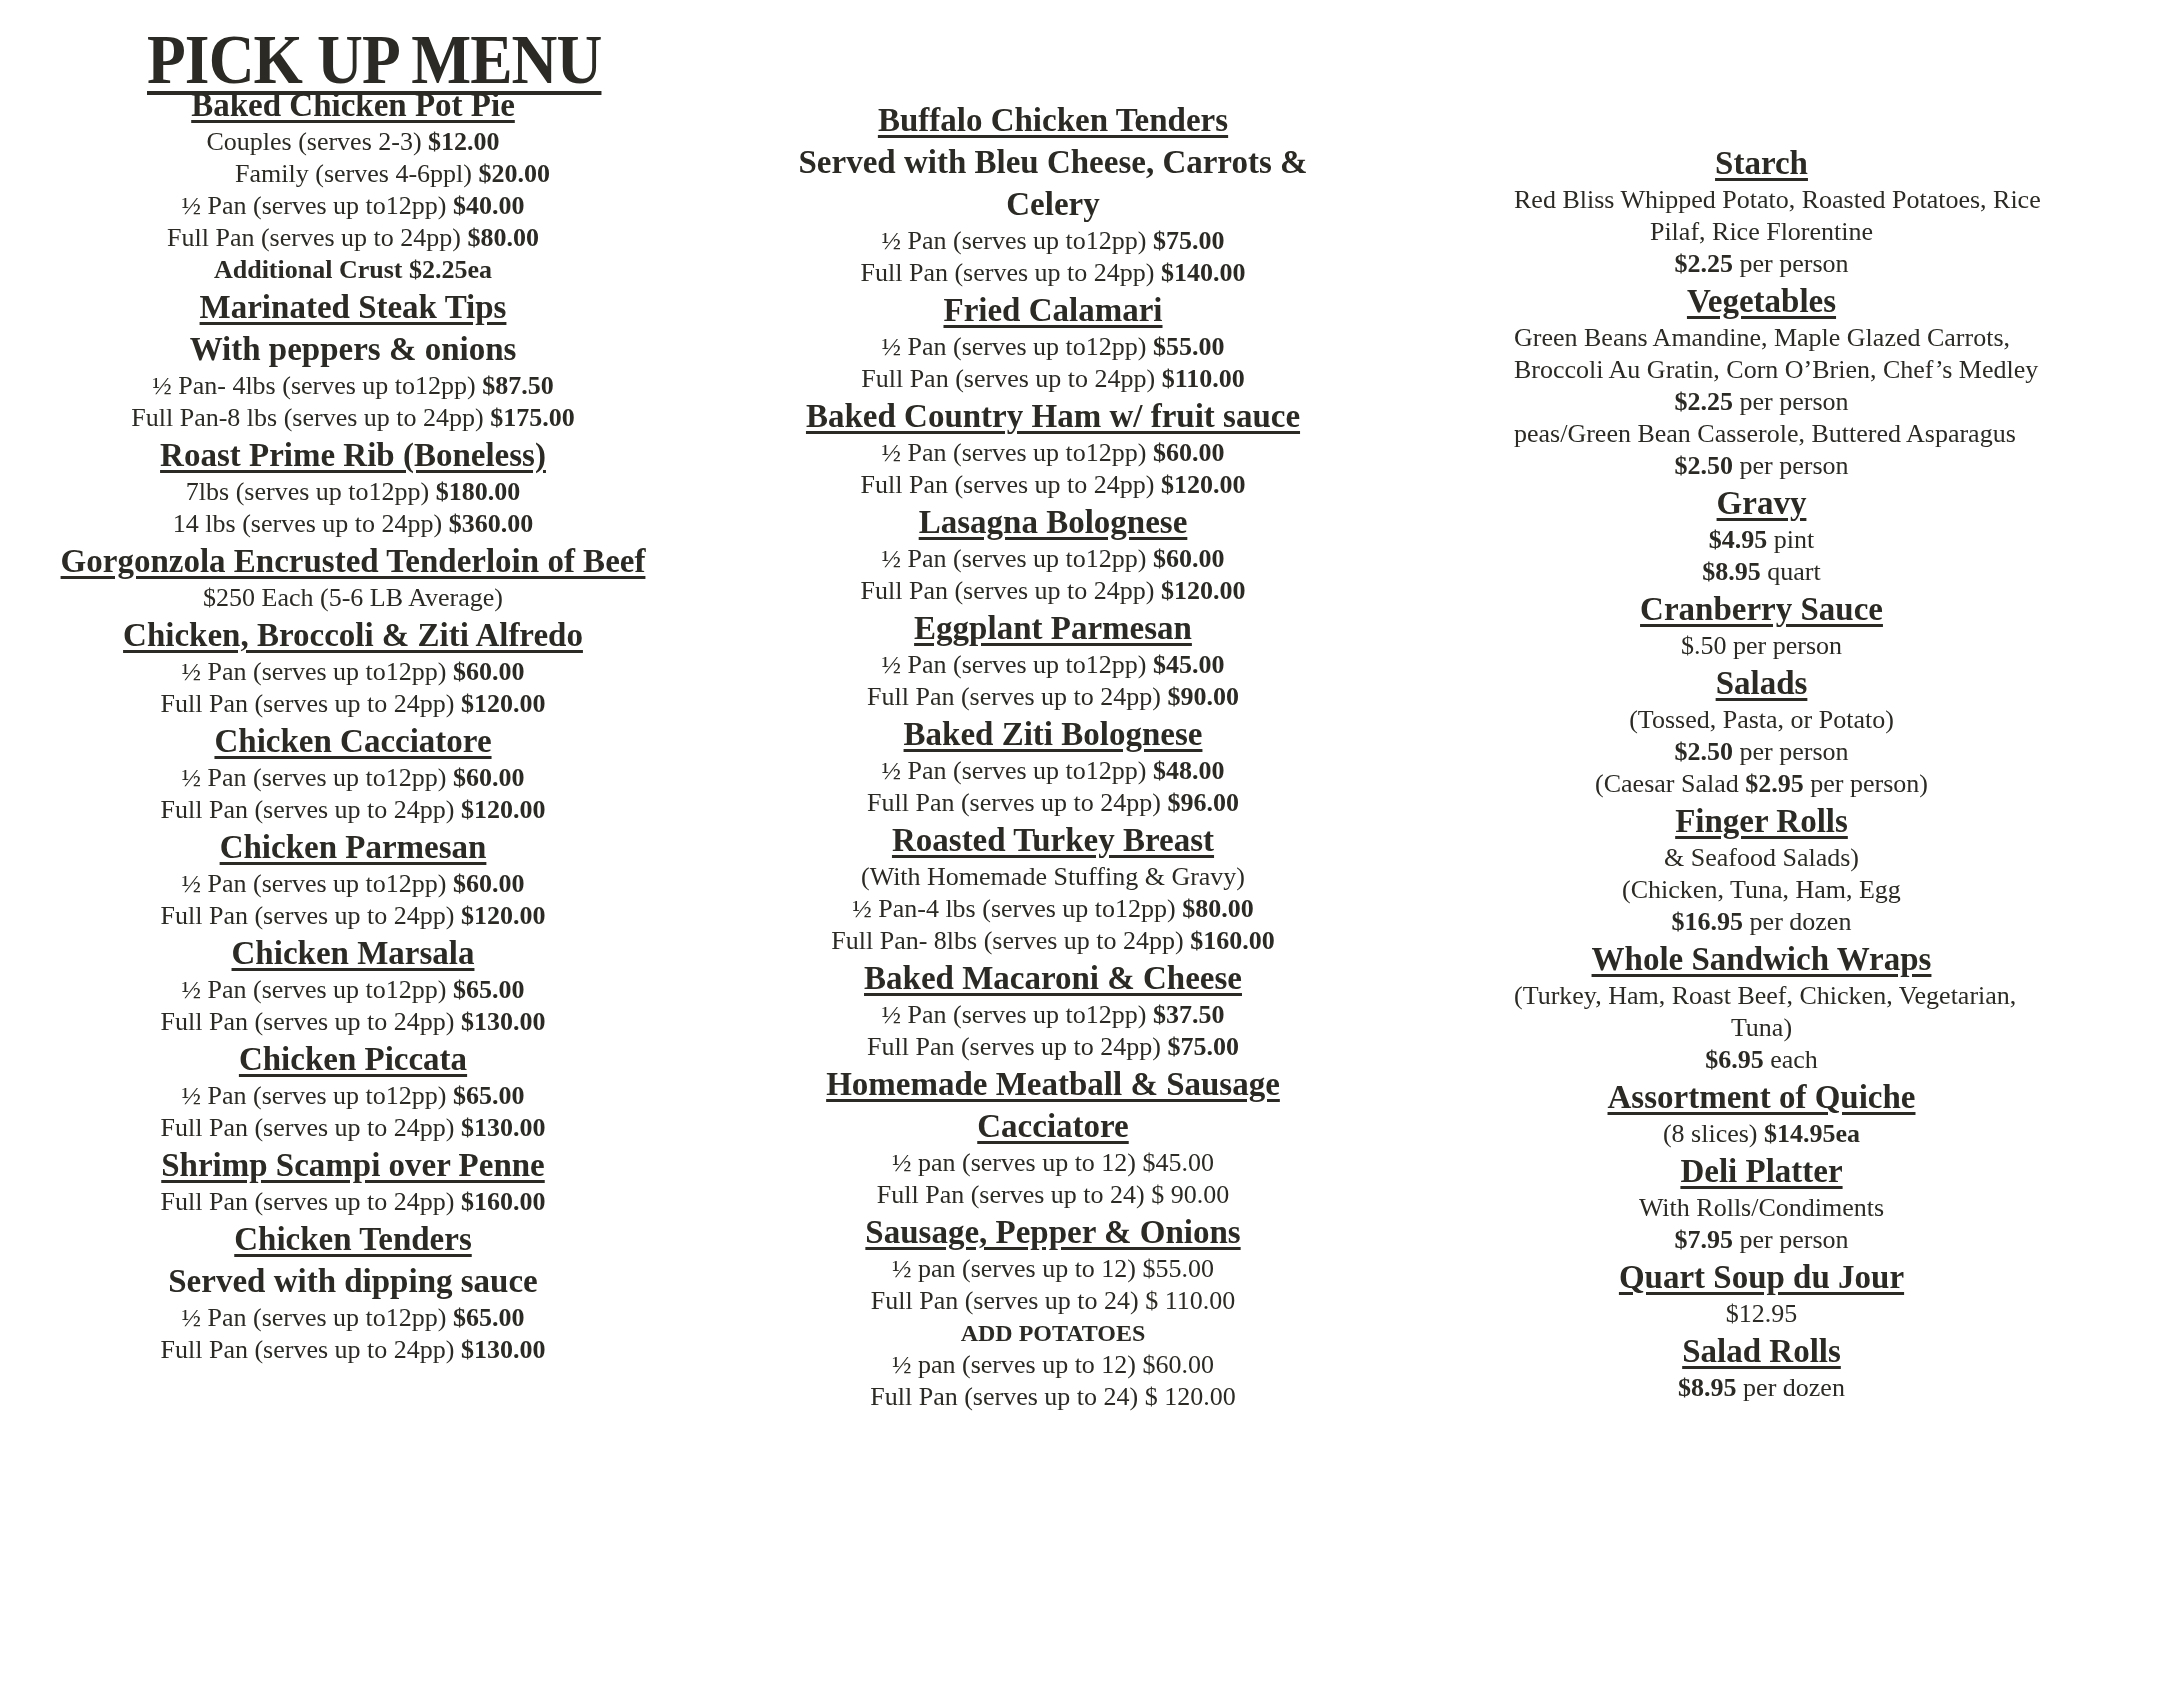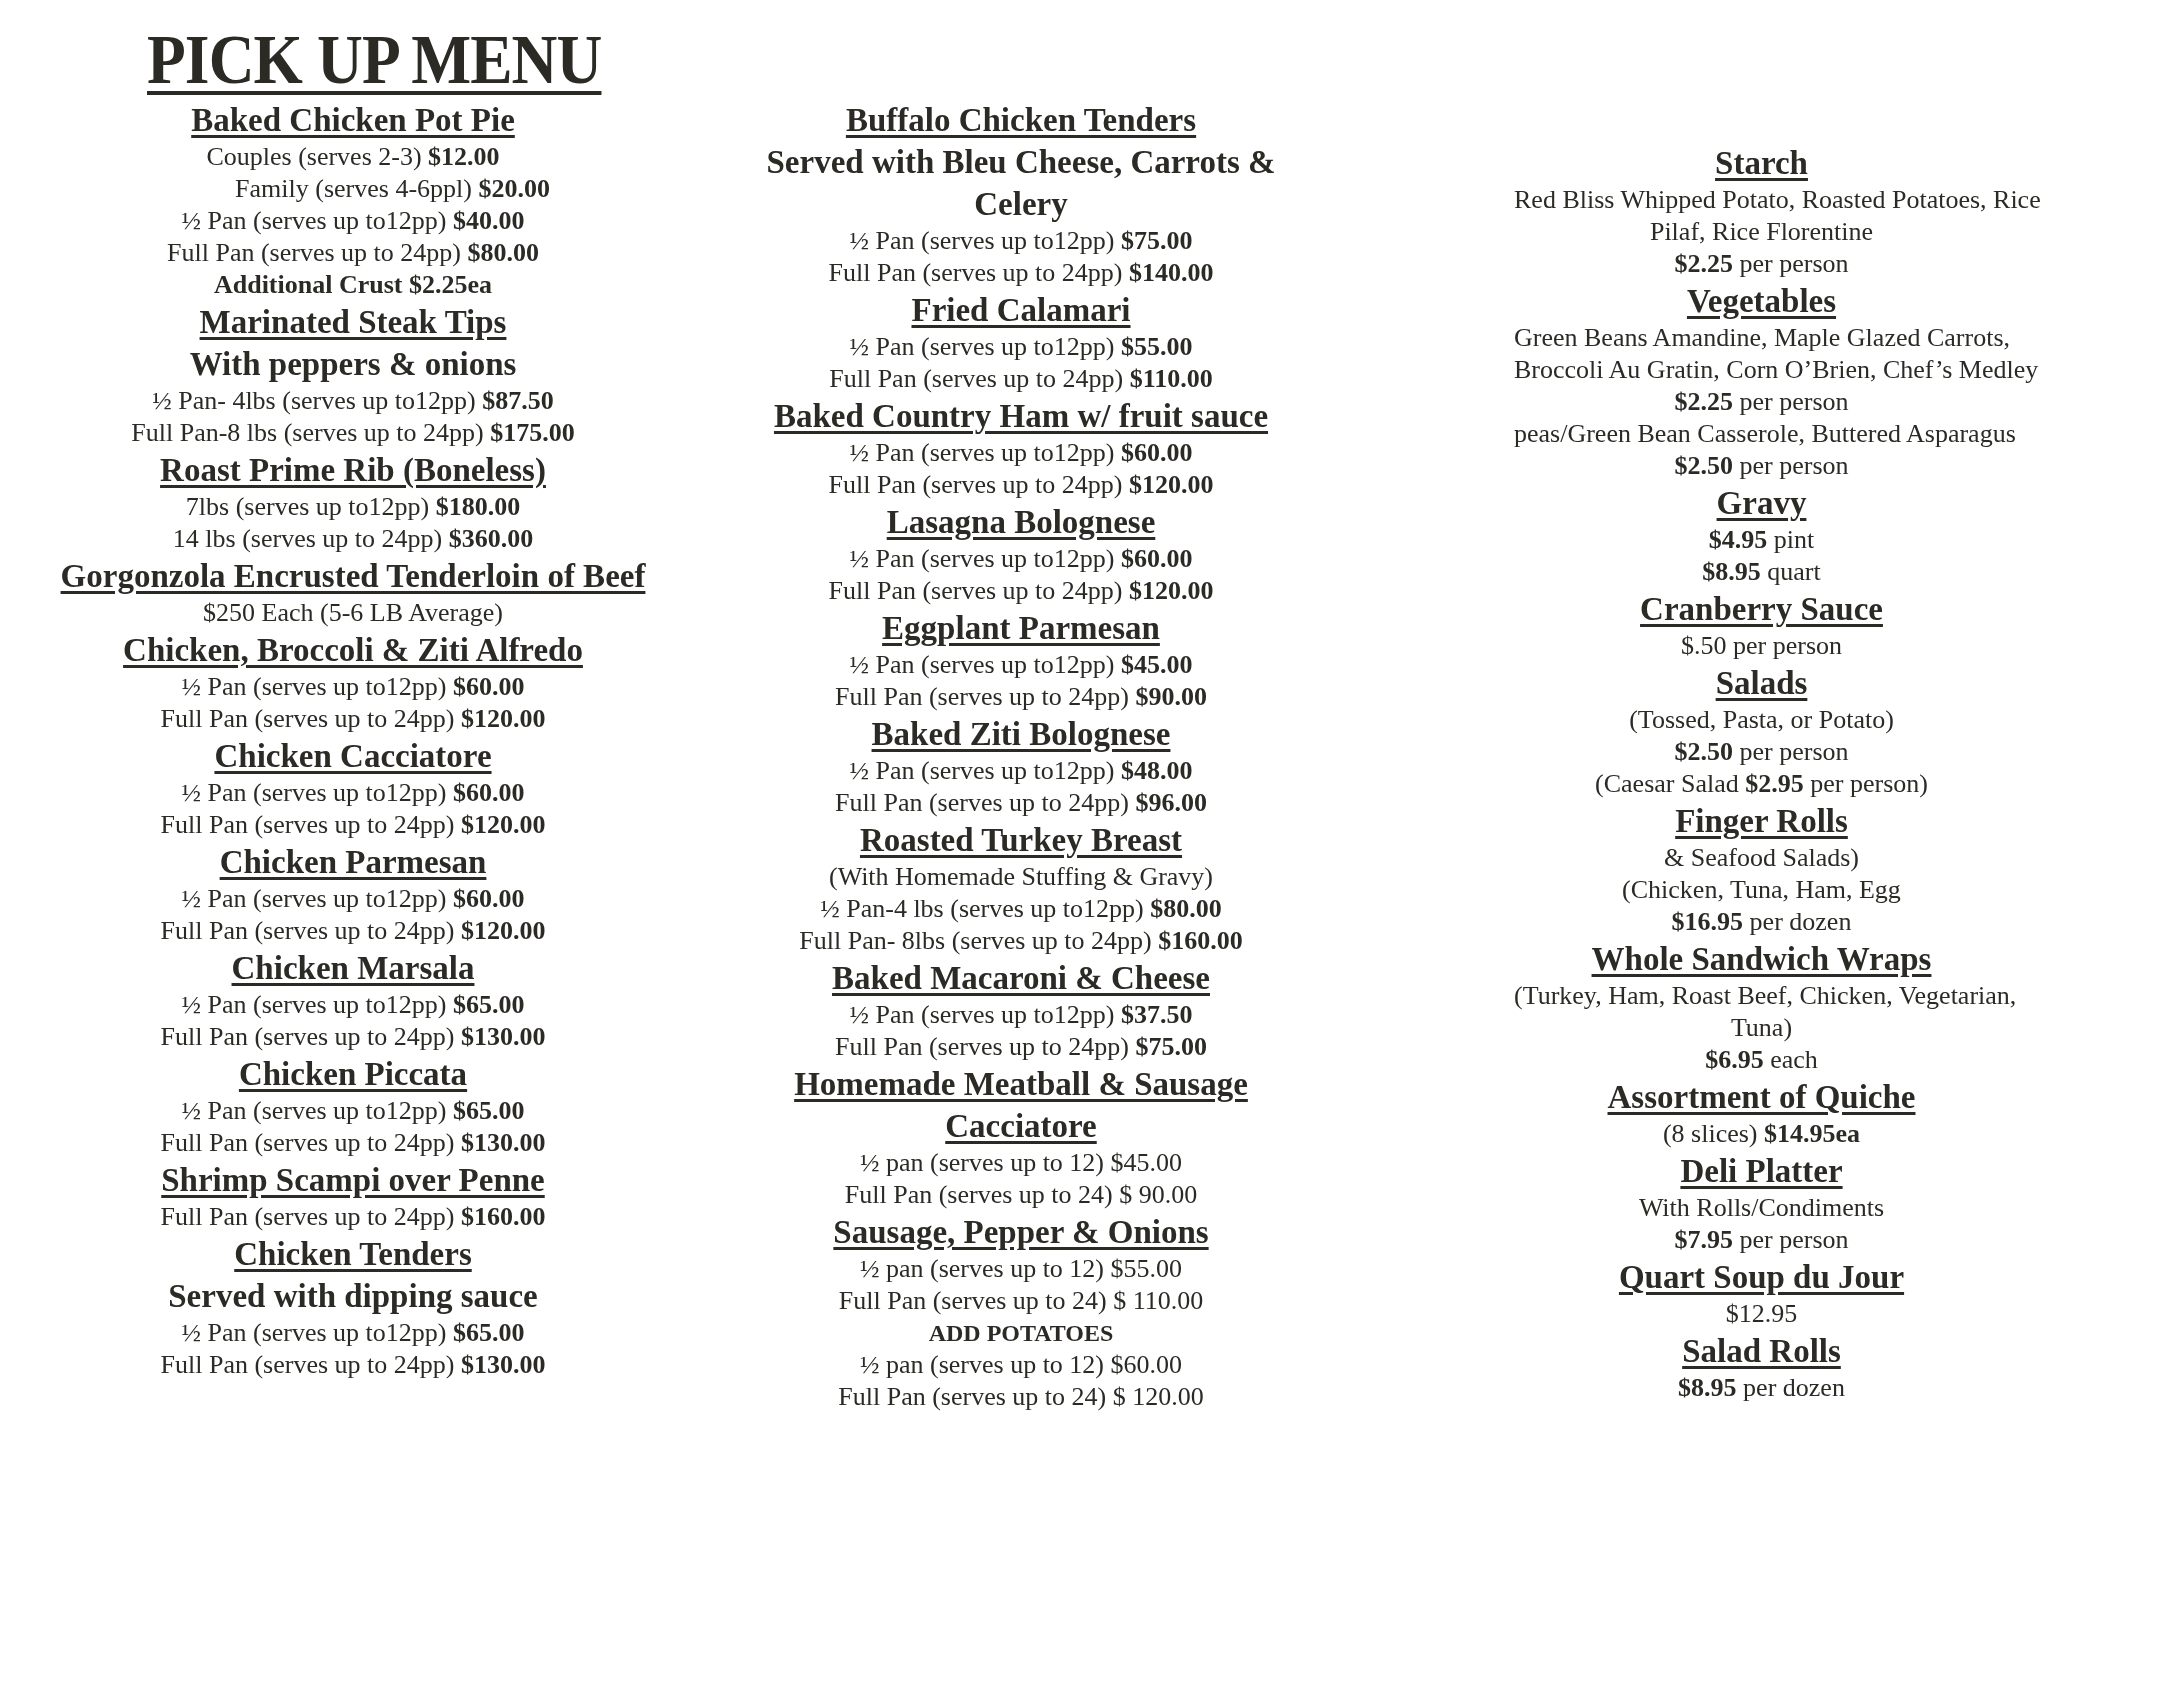--- a/index.html
+++ b/index.html
@@ -7,24 +7,24 @@
     width:2178px; height:1683px; background:#ffffff; position:relative; overflow:hidden;
     font-family:"Liberation Serif", "DejaVu Serif", serif; color:#2b2a25;
   }
   .title {
     position:absolute; left:147px; top:22px; width:436px;
     font-size:69px; font-weight:bold; line-height:77px; letter-spacing:-1px;
     text-align:center; text-decoration:underline; text-decoration-thickness:4px;
     text-underline-offset:8px; white-space:nowrap; transform:scaleX(0.92); transform-origin:left top;
   }
   .col {
-    position:absolute; top:99px; text-align:center;
+    position:absolute; top:84px; text-align:center;
   }
   .col.left  { left:36px;  width:634px; }
-  .col.mid   { left:714px; width:614px; top:99px; }
+  .col.mid   { left:746px; width:614px; top:99px; }
   .col.right { left:1481px; width:495px; top:142px;margin-left:33px; }
   .section { margin:0; }
   .h {
     font-weight:bold; font-size:33px; line-height:42px;
     text-decoration:underline; text-decoration-thickness:3px; text-underline-offset:4px;
   }
   .sub { font-weight:bold; font-size:33px; line-height:42px; }
   .line { font-size:26px; line-height:32px; white-space:nowrap; }
   .line b { font-weight:bold; }
   .note { font-weight:bold; font-size:26px; line-height:32px; }

